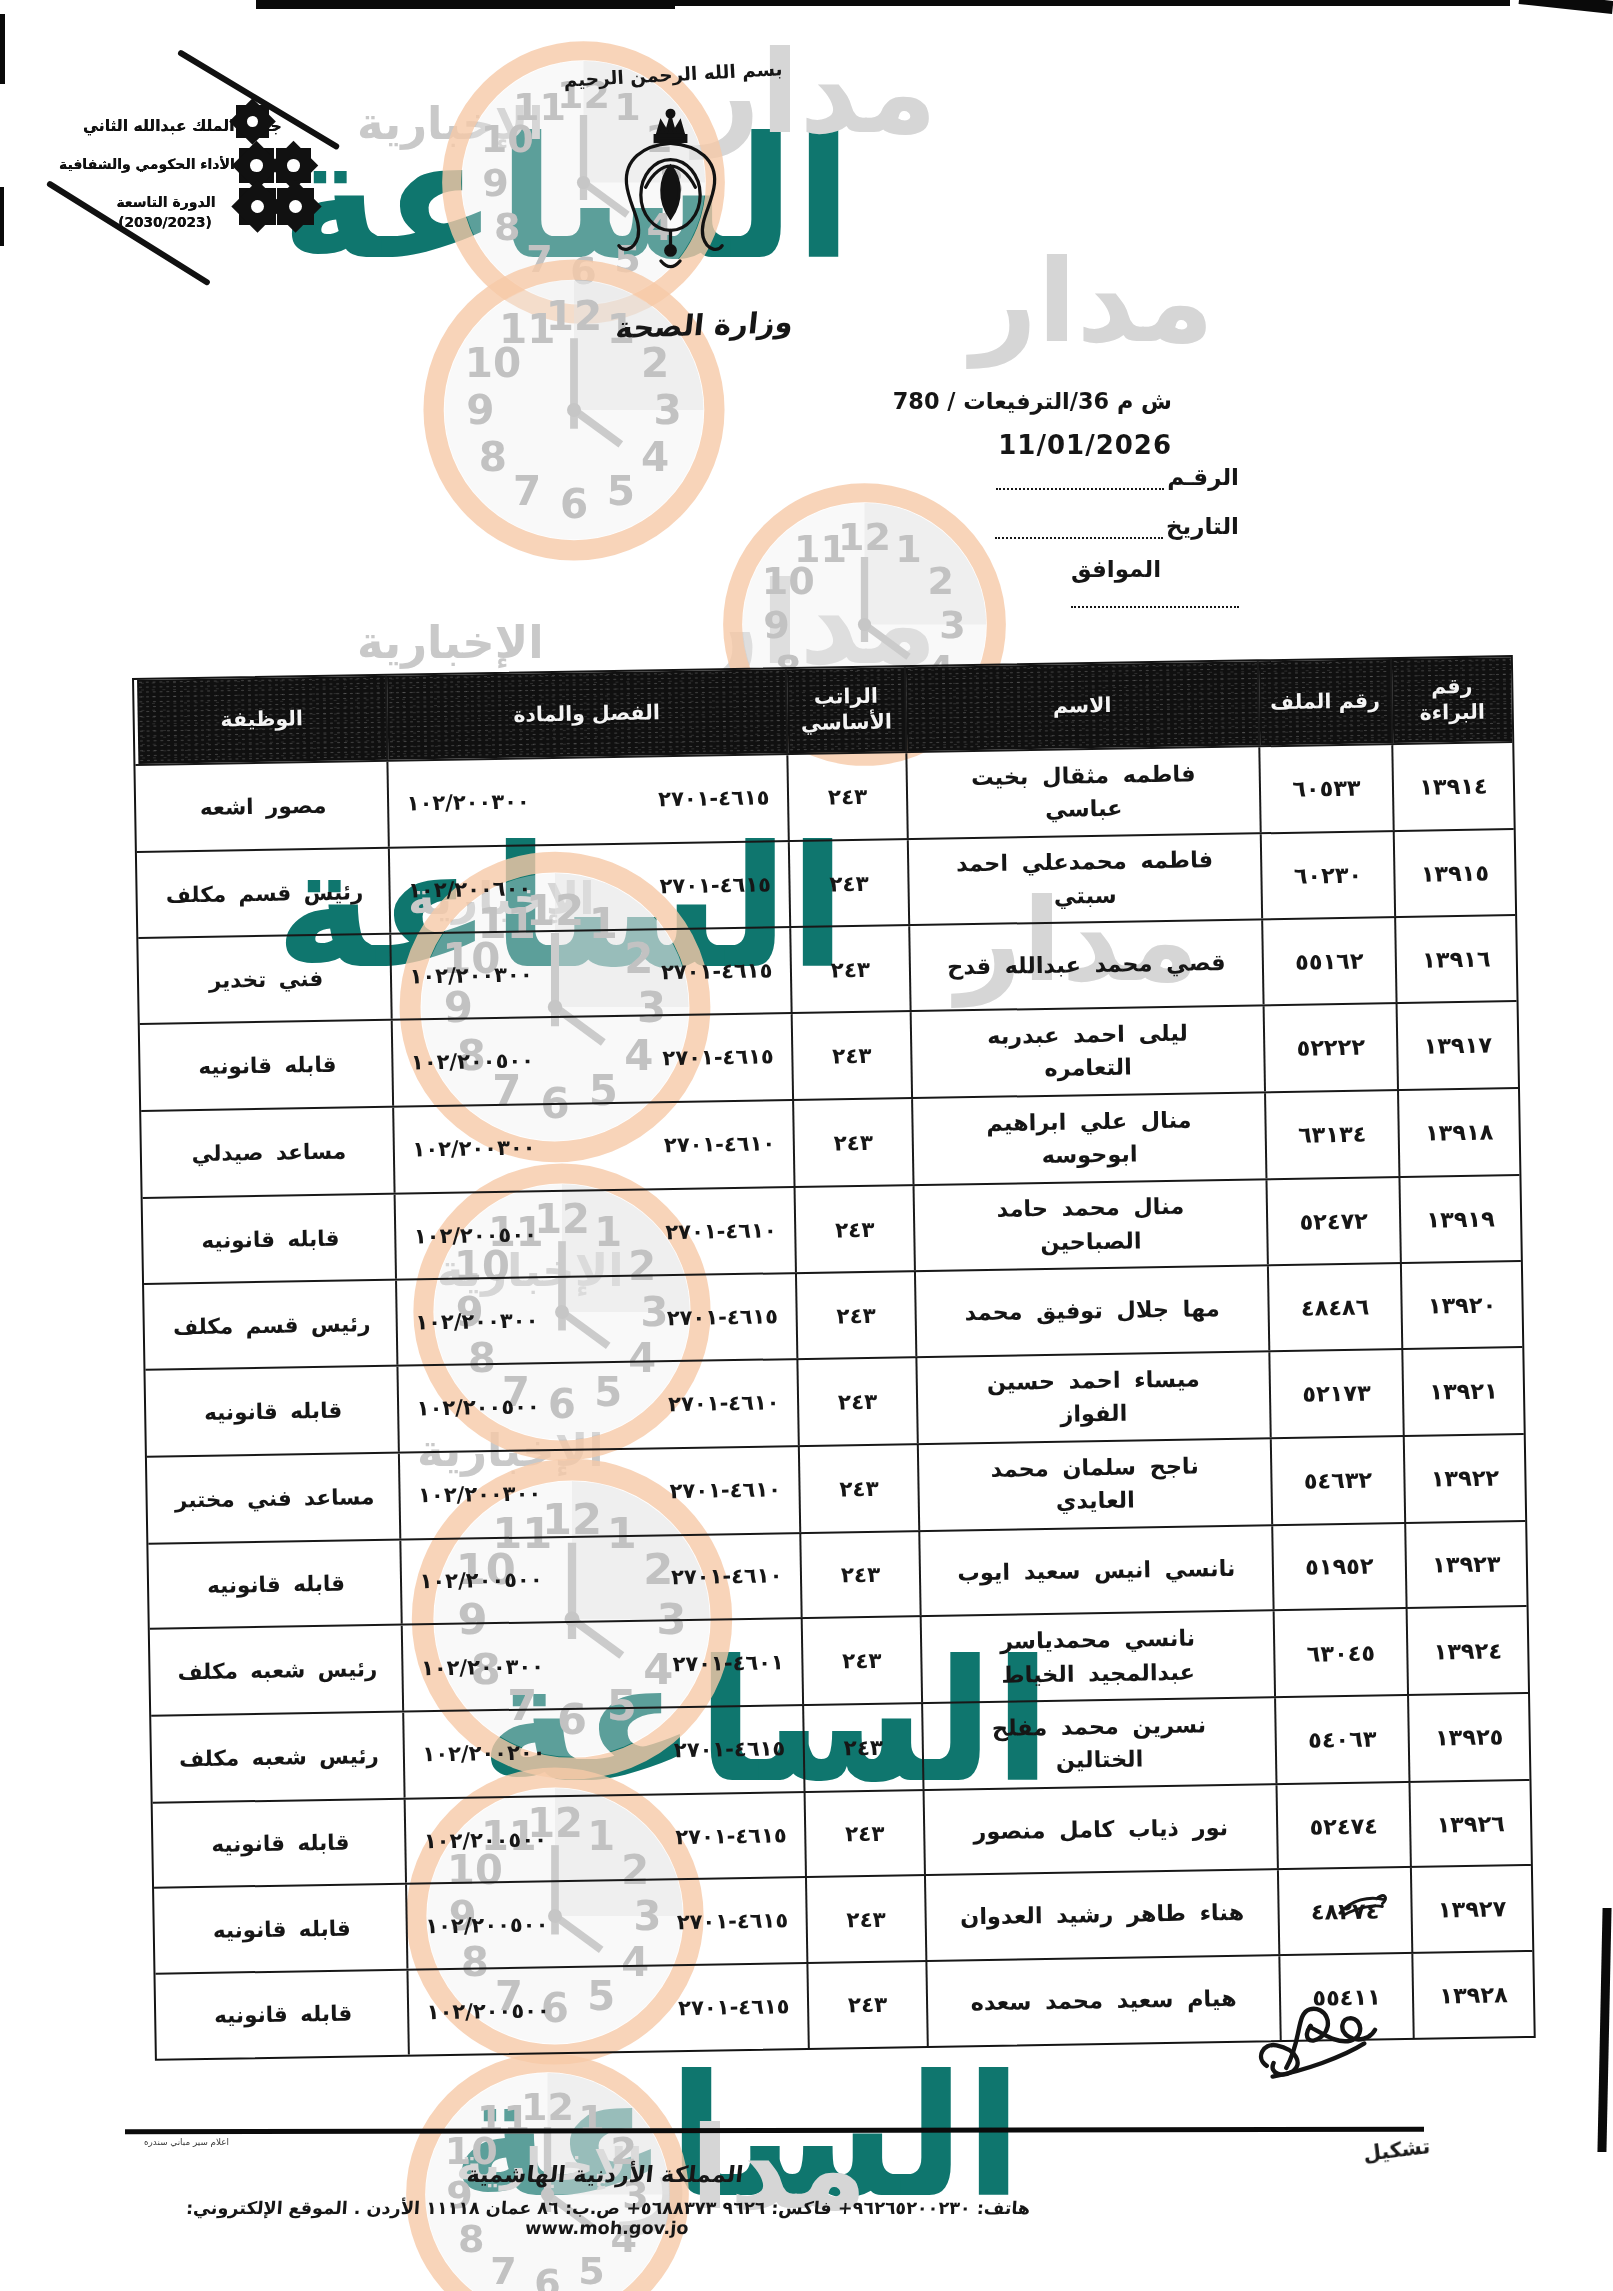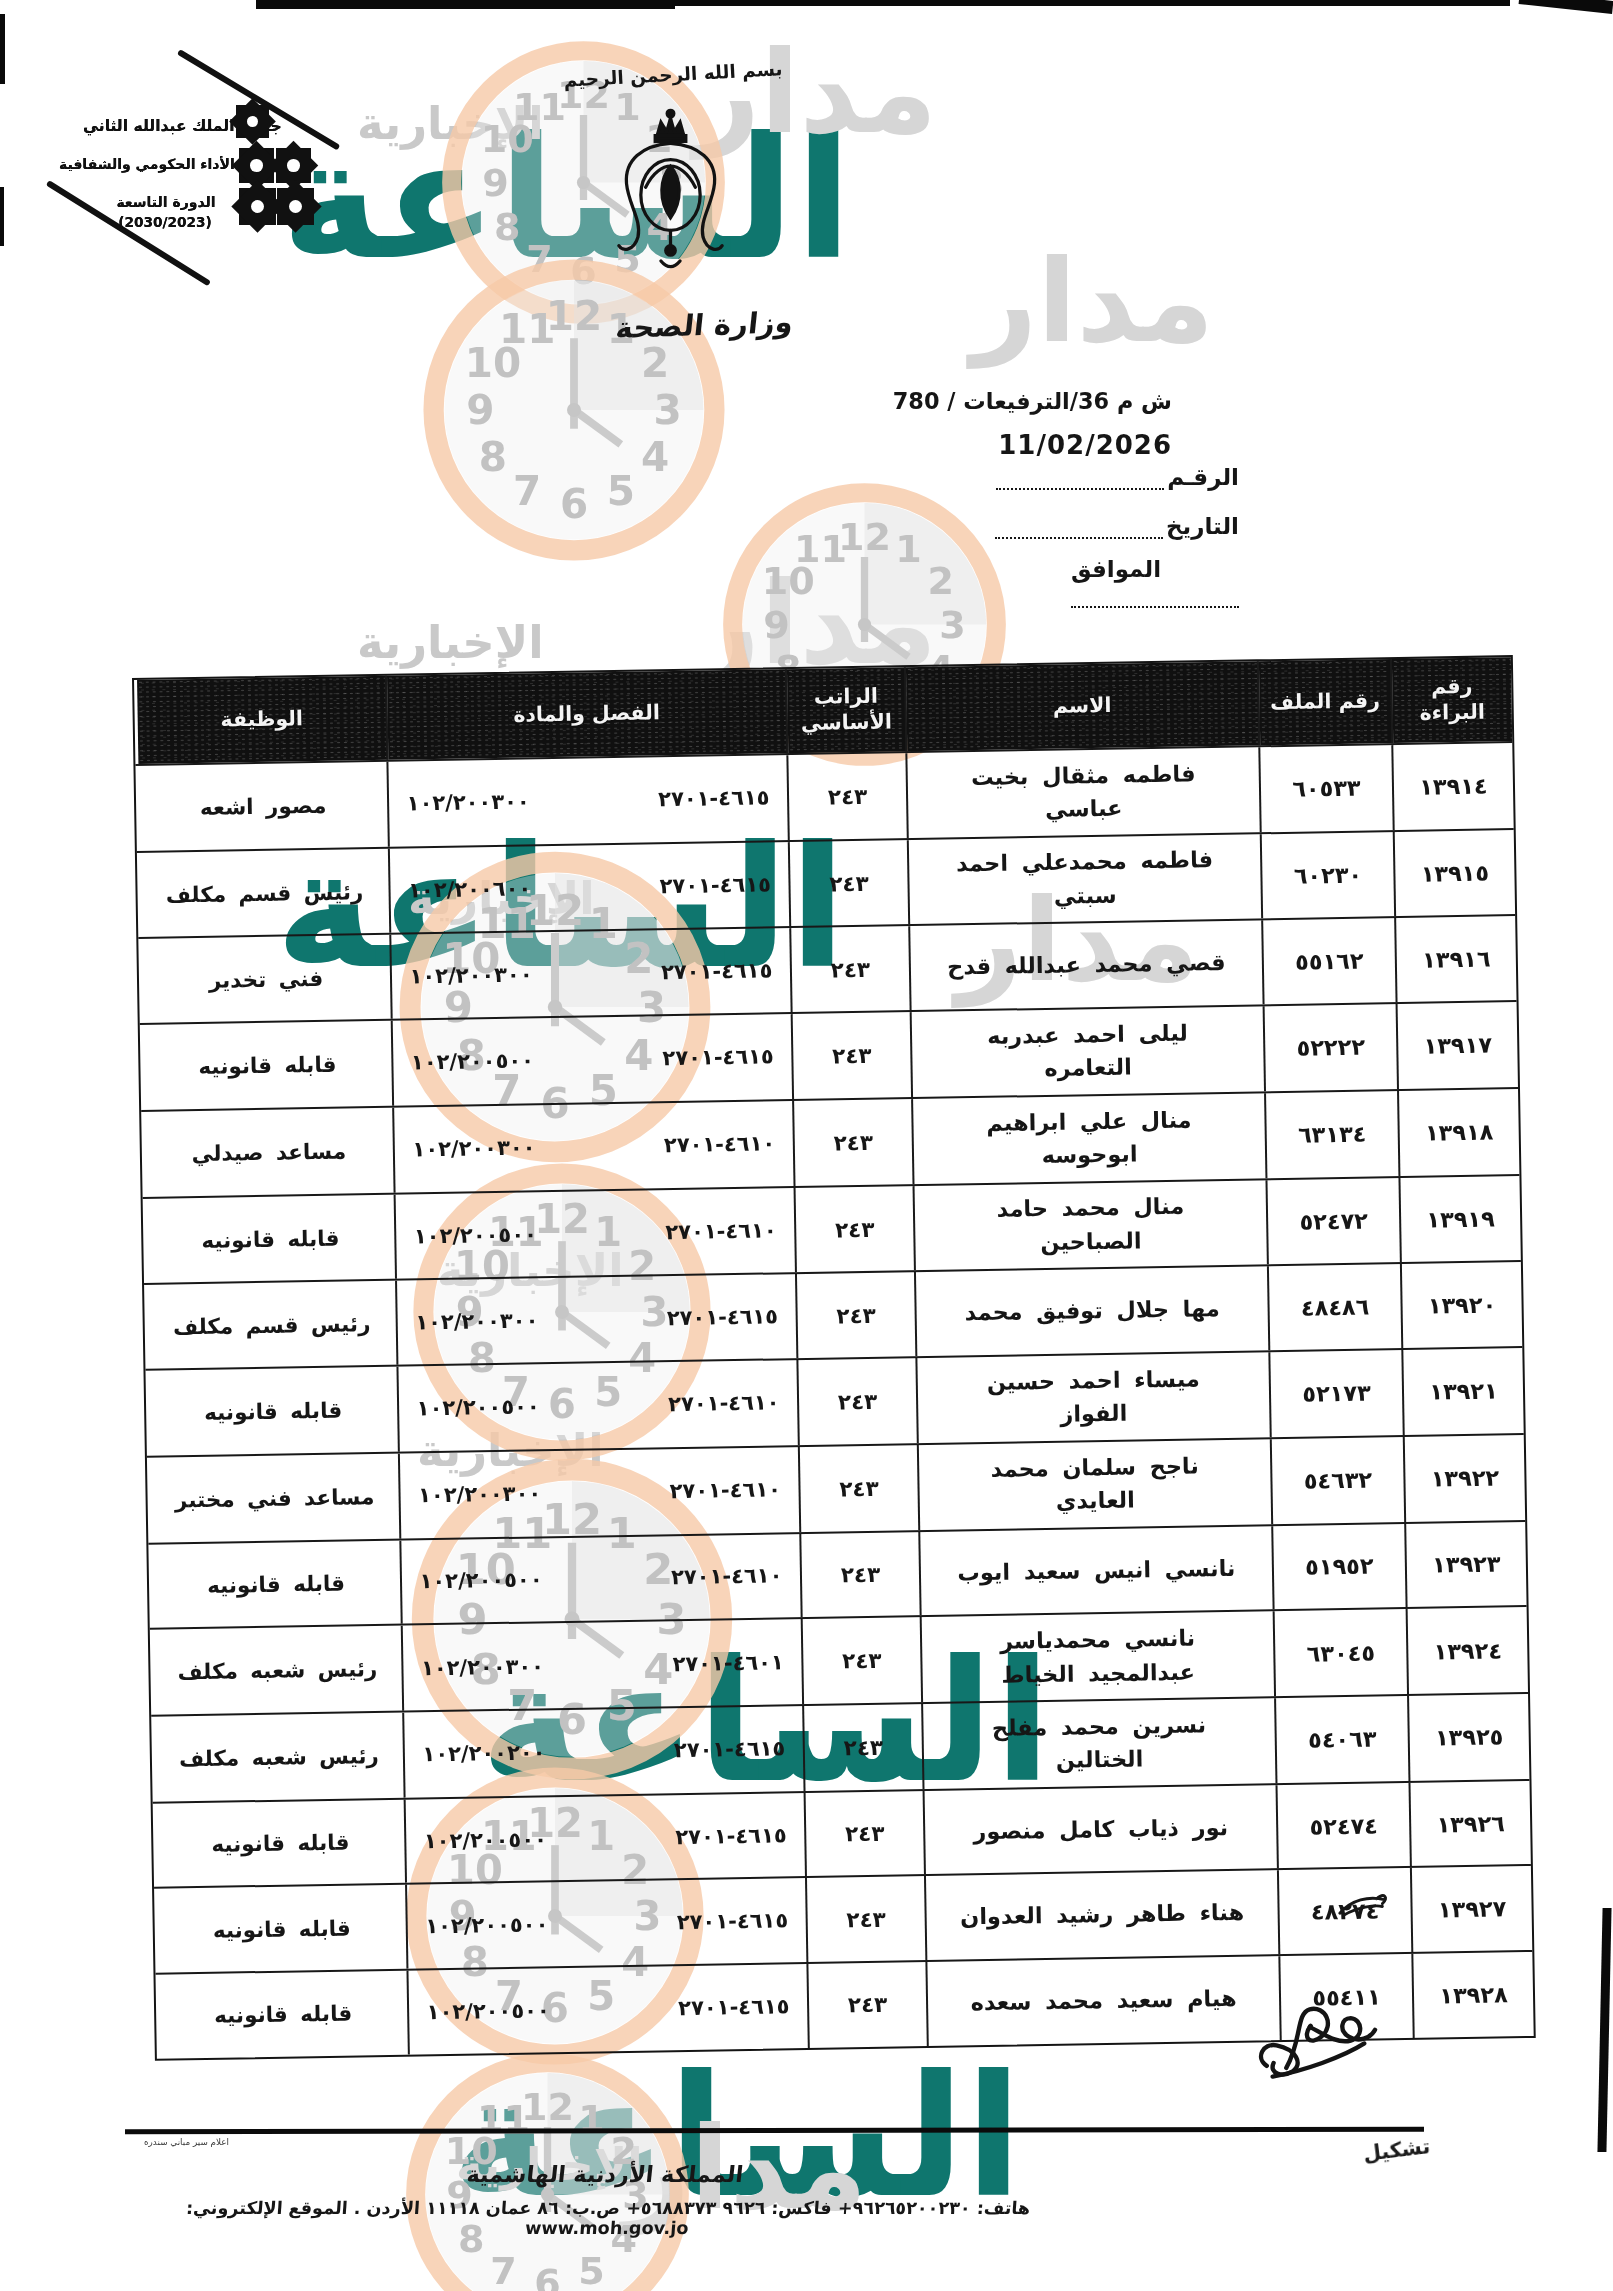--- a/index.html
+++ b/index.html
@@ -301,21 +301,21 @@
         <path d="M70,64 C81,76 83,100 70,118 C57,100 59,76 70,64 Z" fill="#121212"></path>
         <path d="M70,131 L70,146"></path>
         <circle cx="70" cy="152" r="5" fill="#121212"></circle>
         <path d="M60,163 q10,12 20,0"></path>
       </g>
     </svg>
   </div>
   <div class="ministry">وزارة الصحة</div>
 
   <div class="ref-line1">ش م 36/الترفيعات / 780</div>
-  <div class="ref-date" dir="ltr">11/02/2026</div>
+  <div class="ref-date" dir="ltr">11/01/2026</div>
   <div class="ref-row" style="top:466px;">
     <span class="lbl">الرقـم</span>
     <span class="dots"></span>
   </div>
   <div class="ref-row" style="top:515px;justify-content:flex-end;">
     <span class="lbl">التاريخ</span>
     <span class="dots"></span>
   </div>
   <div class="ref-row" style="top:558px;flex-direction:column;">
     <span class="lbl">الموافق</span>

